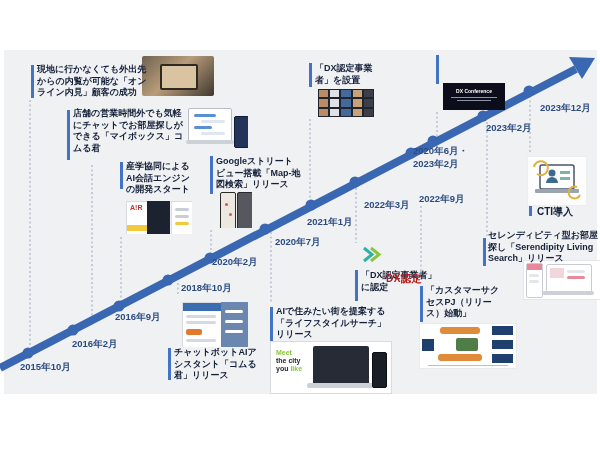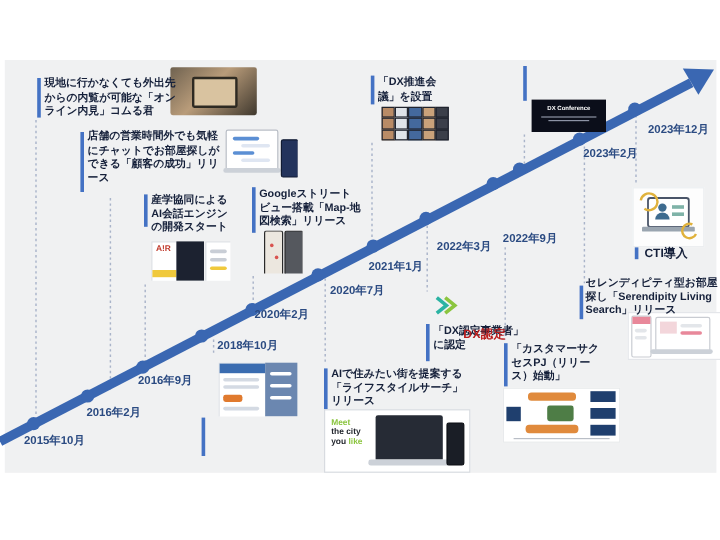--- a/index.html
+++ b/index.html
@@ -77,42 +77,44 @@
 
   <div class="date" style="left:20px;top:361px">2015年10月</div>
   <div class="date" style="left:72px;top:338px">2016年2月</div>
   <div class="date" style="left:115px;top:311px">2016年9月</div>
   <div class="date" style="left:181px;top:282px">2018年10月</div>
   <div class="date" style="left:212px;top:256px">2020年2月</div>
   <div class="date" style="left:275px;top:236px">2020年7月</div>
   <div class="date" style="left:307px;top:216px">2021年1月</div>
   <div class="date" style="left:364px;top:199px">2022年3月</div>
   <div class="date" style="left:419px;top:193px">2022年9月</div>
+  <div class="date wrap" style="left:413px;top:145px;width:56px">2020年6月・2023年2月</div>
   <div class="date" style="left:486px;top:122px">2023年2月</div>
   <div class="date" style="left:540px;top:102px">2023年12月</div>
 
   <div class="bar" style="left:31px;top:65px;height:33px"></div>
   <div class="bar" style="left:67px;top:110px;height:50px"></div>
   <div class="bar" style="left:120px;top:162px;height:27px"></div>
   <div class="bar" style="left:210px;top:156px;height:38px"></div>
   <div class="bar" style="left:309px;top:63px;height:24px"></div>
   <div class="bar" style="left:436px;top:55px;height:29px"></div>
   <div class="bar" style="left:168px;top:348px;height:32px"></div>
   <div class="bar" style="left:270px;top:307px;height:37px"></div>
   <div class="bar" style="left:355px;top:270px;height:31px"></div>
   <div class="bar" style="left:420px;top:286px;height:36px"></div>
   <div class="bar" style="left:483px;top:238px;height:28px"></div>
   <div class="bar" style="left:529px;top:196px;height:20px"></div>
 
-  <div class="note" style="left:37px;top:64px;width:114px">現地に行かなくても外出先からの内覧が可能な「オンライン内見」コムる君</div>
-  <div class="note" style="left:73px;top:108px;width:112px">店舗の営業時間外でも気軽にチャットでお部屋探しができる「顧客の成功」リリース</div>
+  <div class="note" style="left:37px;top:64px;width:114px">現地に行かなくても外出先からの内覧が可能な「オンライン内見」顧客の成功</div>
+  <div class="note" style="left:73px;top:108px;width:112px">店舗の営業時間外でも気軽にチャットでお部屋探しができる「マイボックス」コムる君</div>
   <div class="note" style="left:126px;top:161px;width:72px">産学協同によるAI会話エンジンの開発スタート</div>
   <div class="note" style="left:216px;top:156px;width:86px">Googleストリートビュー搭載「Map-地図検索」リリース</div>
+  <div class="note" style="left:174px;top:347px;width:86px">チャットボットAIアシスタント「コムる君」リリース</div>
   <div class="note" style="left:276px;top:306px;width:114px">AIで住みたい街を提案する「ライフスタイルサーチ」リリース</div>
-  <div class="note" style="left:315px;top:63px;width:66px">「DX推進会議」を設置</div>
+  <div class="note" style="left:315px;top:63px;width:66px">「DX認定事業者」を設置</div>
   <div class="note" style="left:361px;top:270px;width:84px">「DX認定事業者」に認定</div>
   <div class="note" style="left:426px;top:285px;width:74px">「カスタマーサクセスPJ（リリース）始動」</div>
   <div class="note" style="left:488px;top:230px;width:110px">セレンディピティ型お部屋探し「Serendipity Living Search」リリース</div>
   <div class="note" style="left:537px;top:205px;font-size:10px">CTI導入</div>
 
   <div class="img photo1" style="left:142px;top:56px;width:72px;height:40px">
     <div class="scr"></div>
   </div>
 
   <div class="img" style="left:186px;top:106px;width:62px;height:46px">

